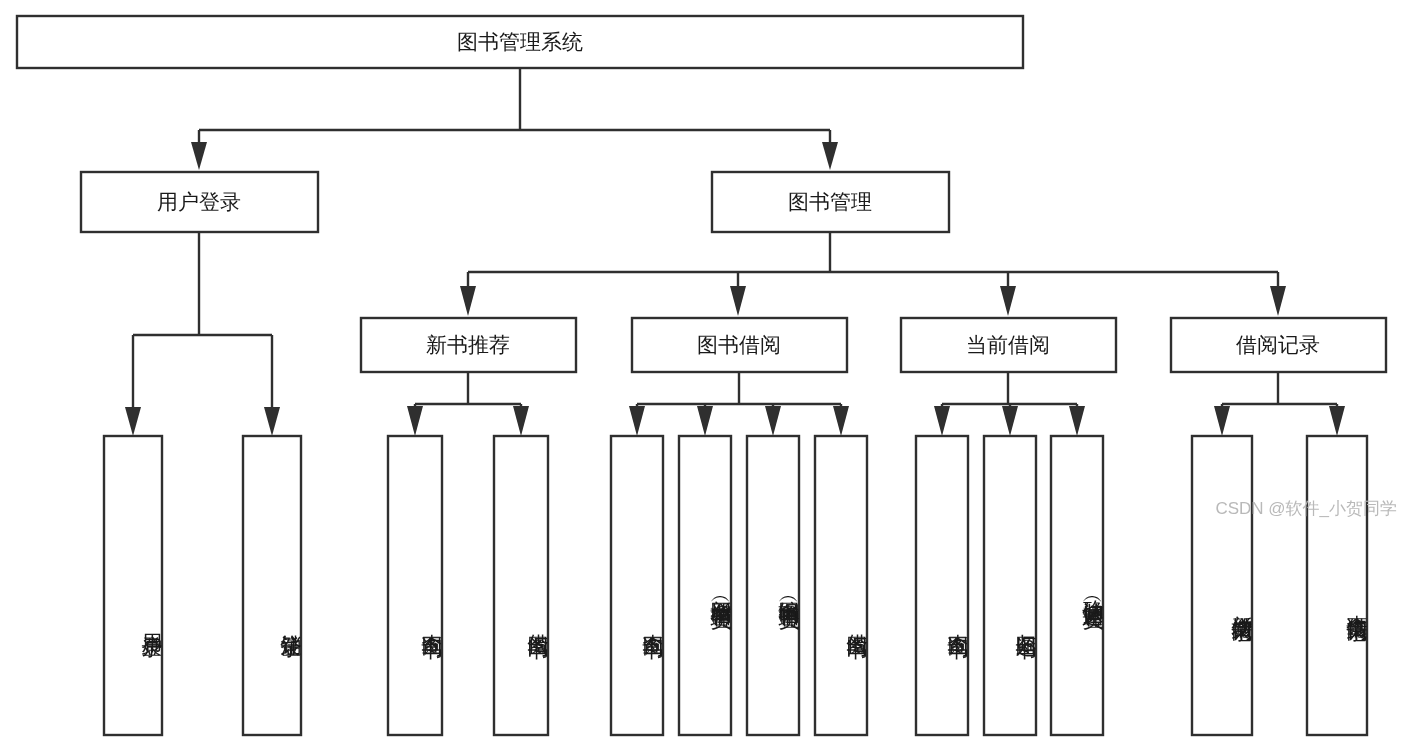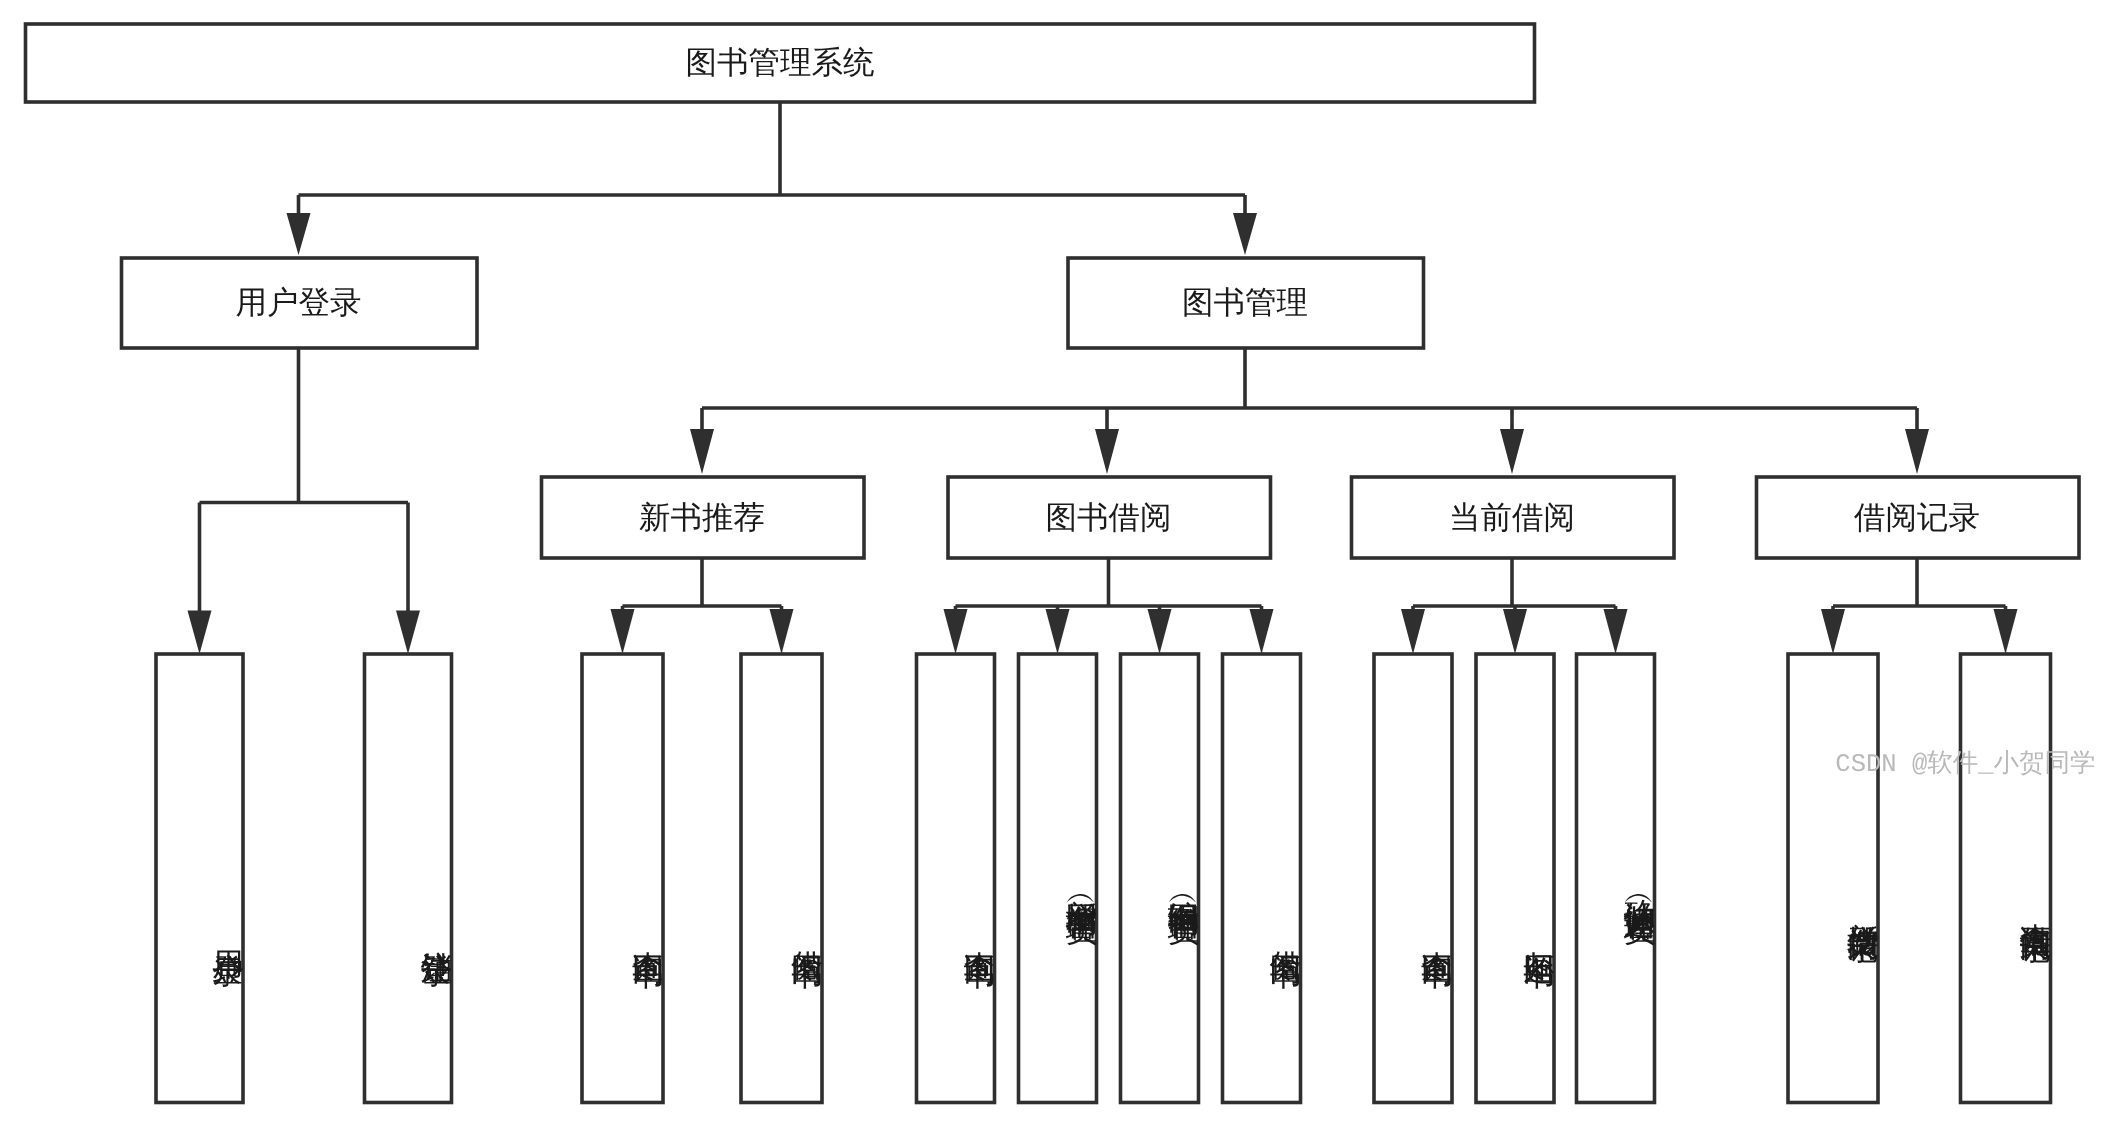--- a/index.html
+++ b/index.html
@@ -62,21 +62,21 @@
     white-space: nowrap;
     pointer-events: none;
     display: flex;
     align-items: flex-start;
     justify-content: center;
   }
   .watermark {
     position: absolute;
     right: 8px;
     bottom: 6px;
-    font-family: Liberation Mono, monospace;
+    font-family: Liberation Sans, sans-serif;
     font-size: 17px;
     color: #b9b9b9;
     white-space: nowrap;
   }
 </style>
 </head>
 <body>
 
 <div id="diagram-root">
 

